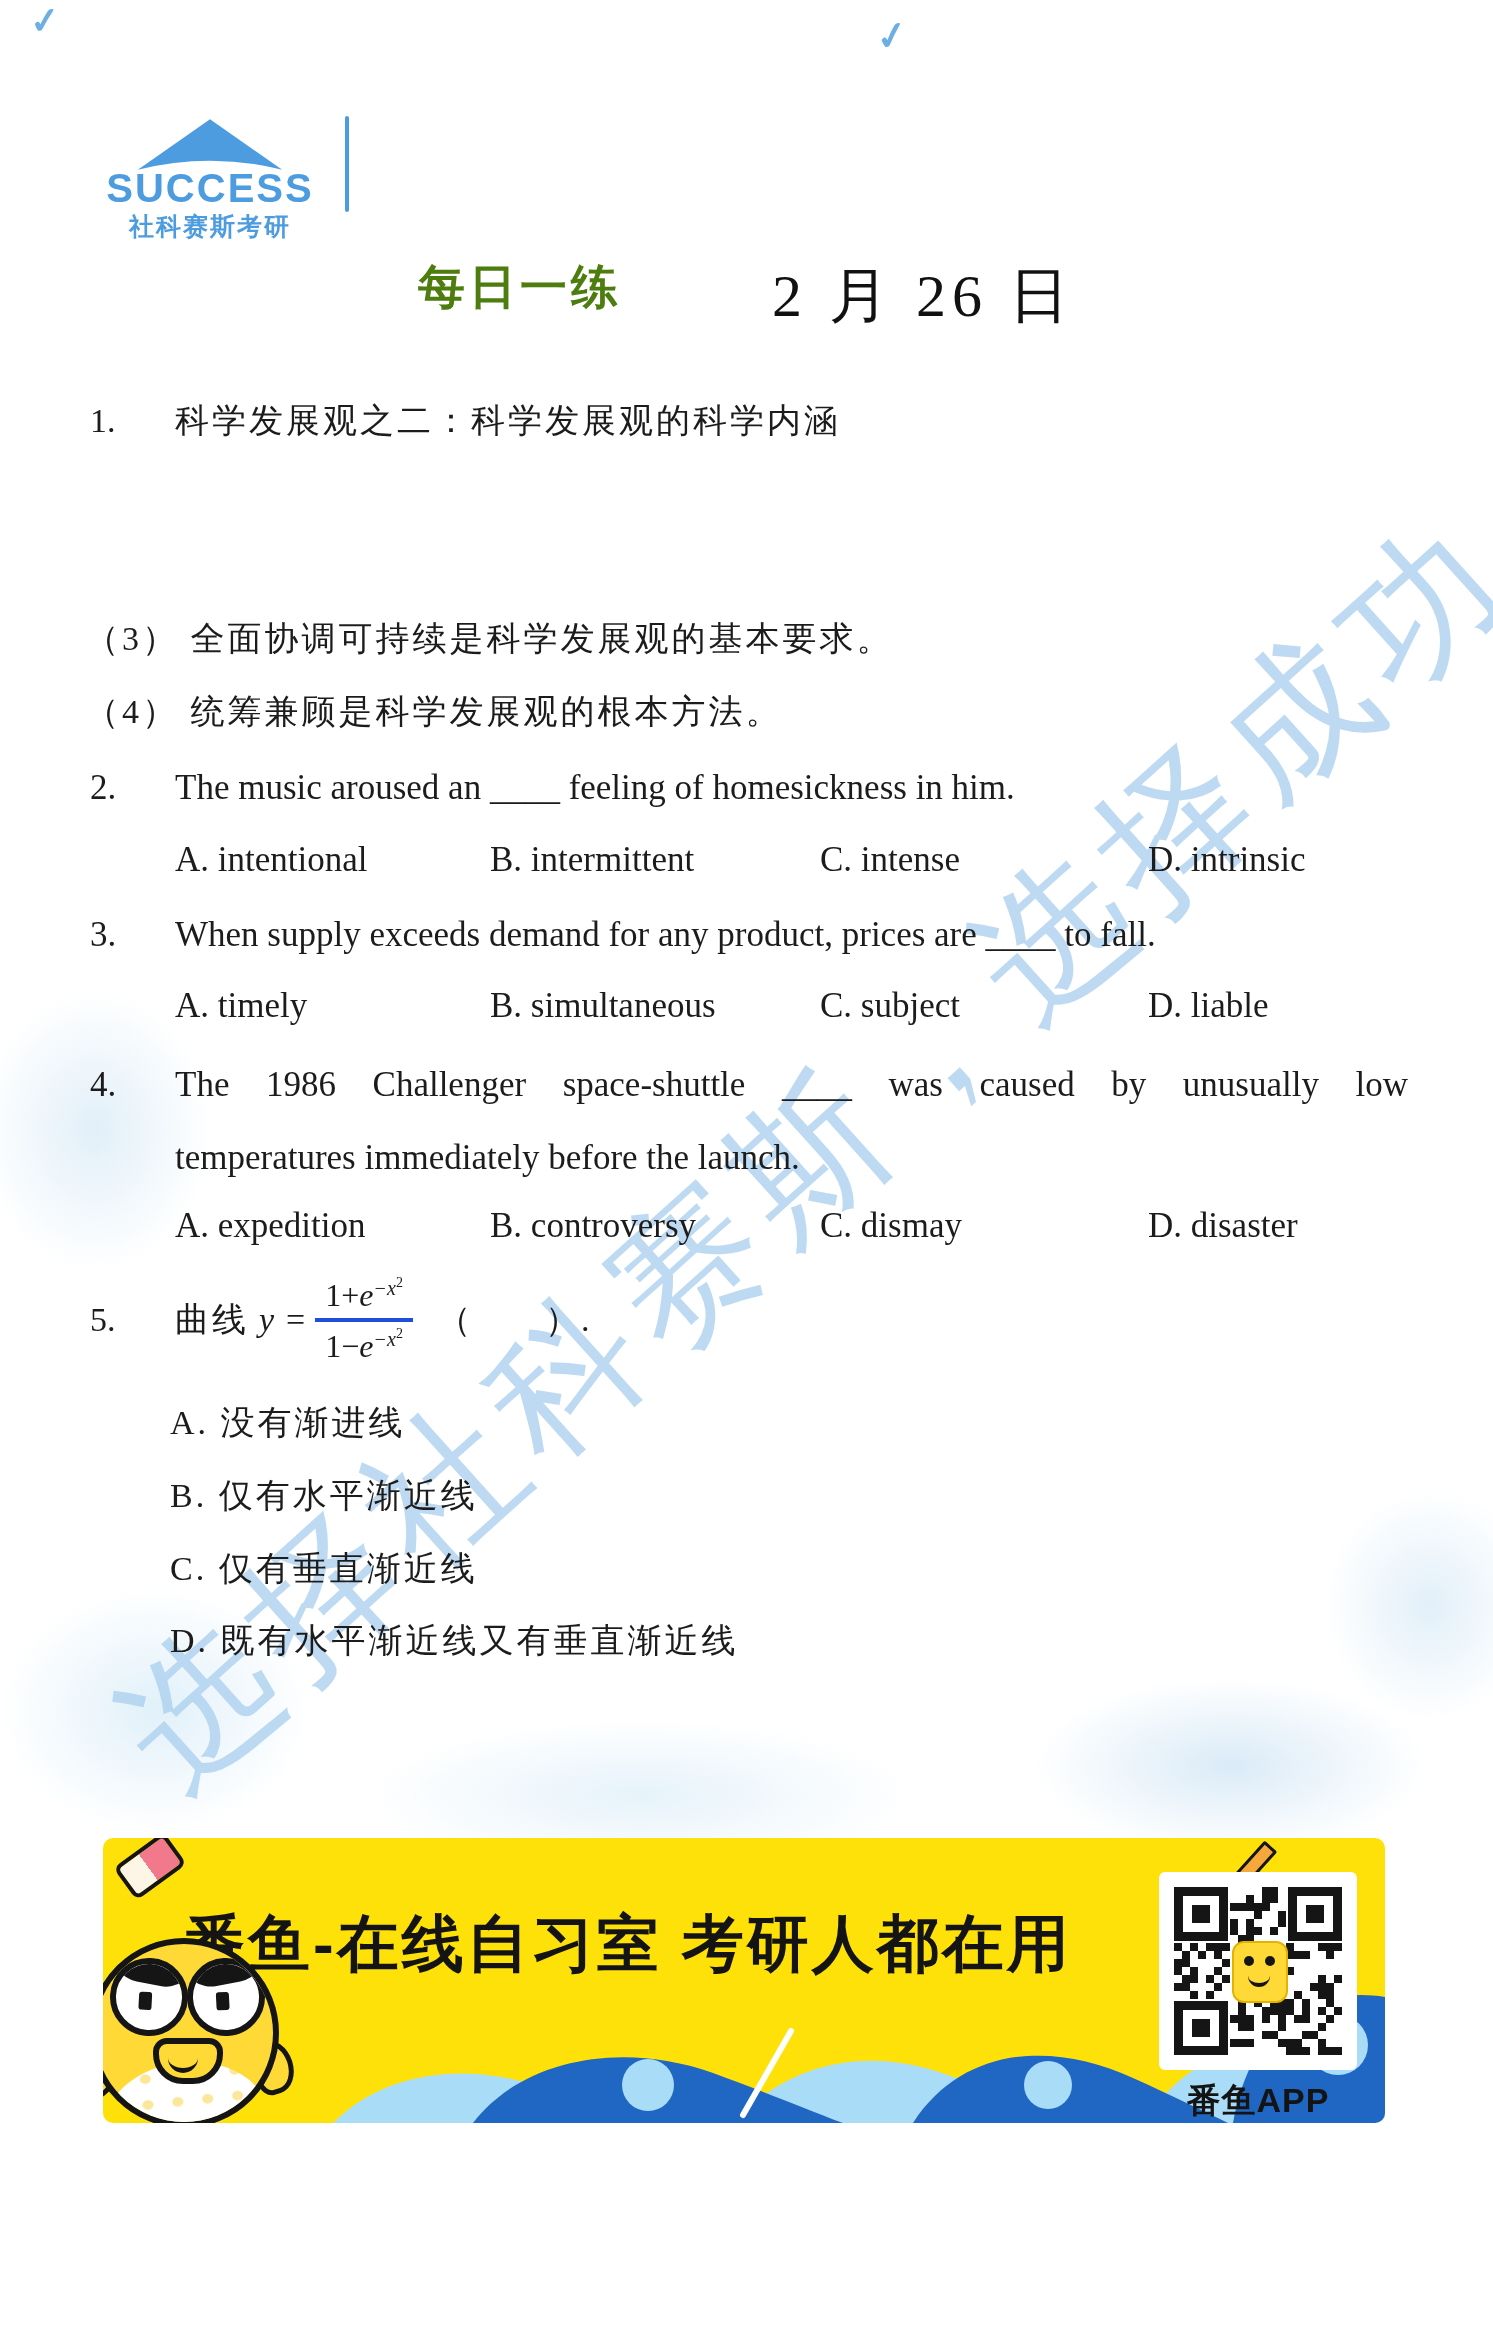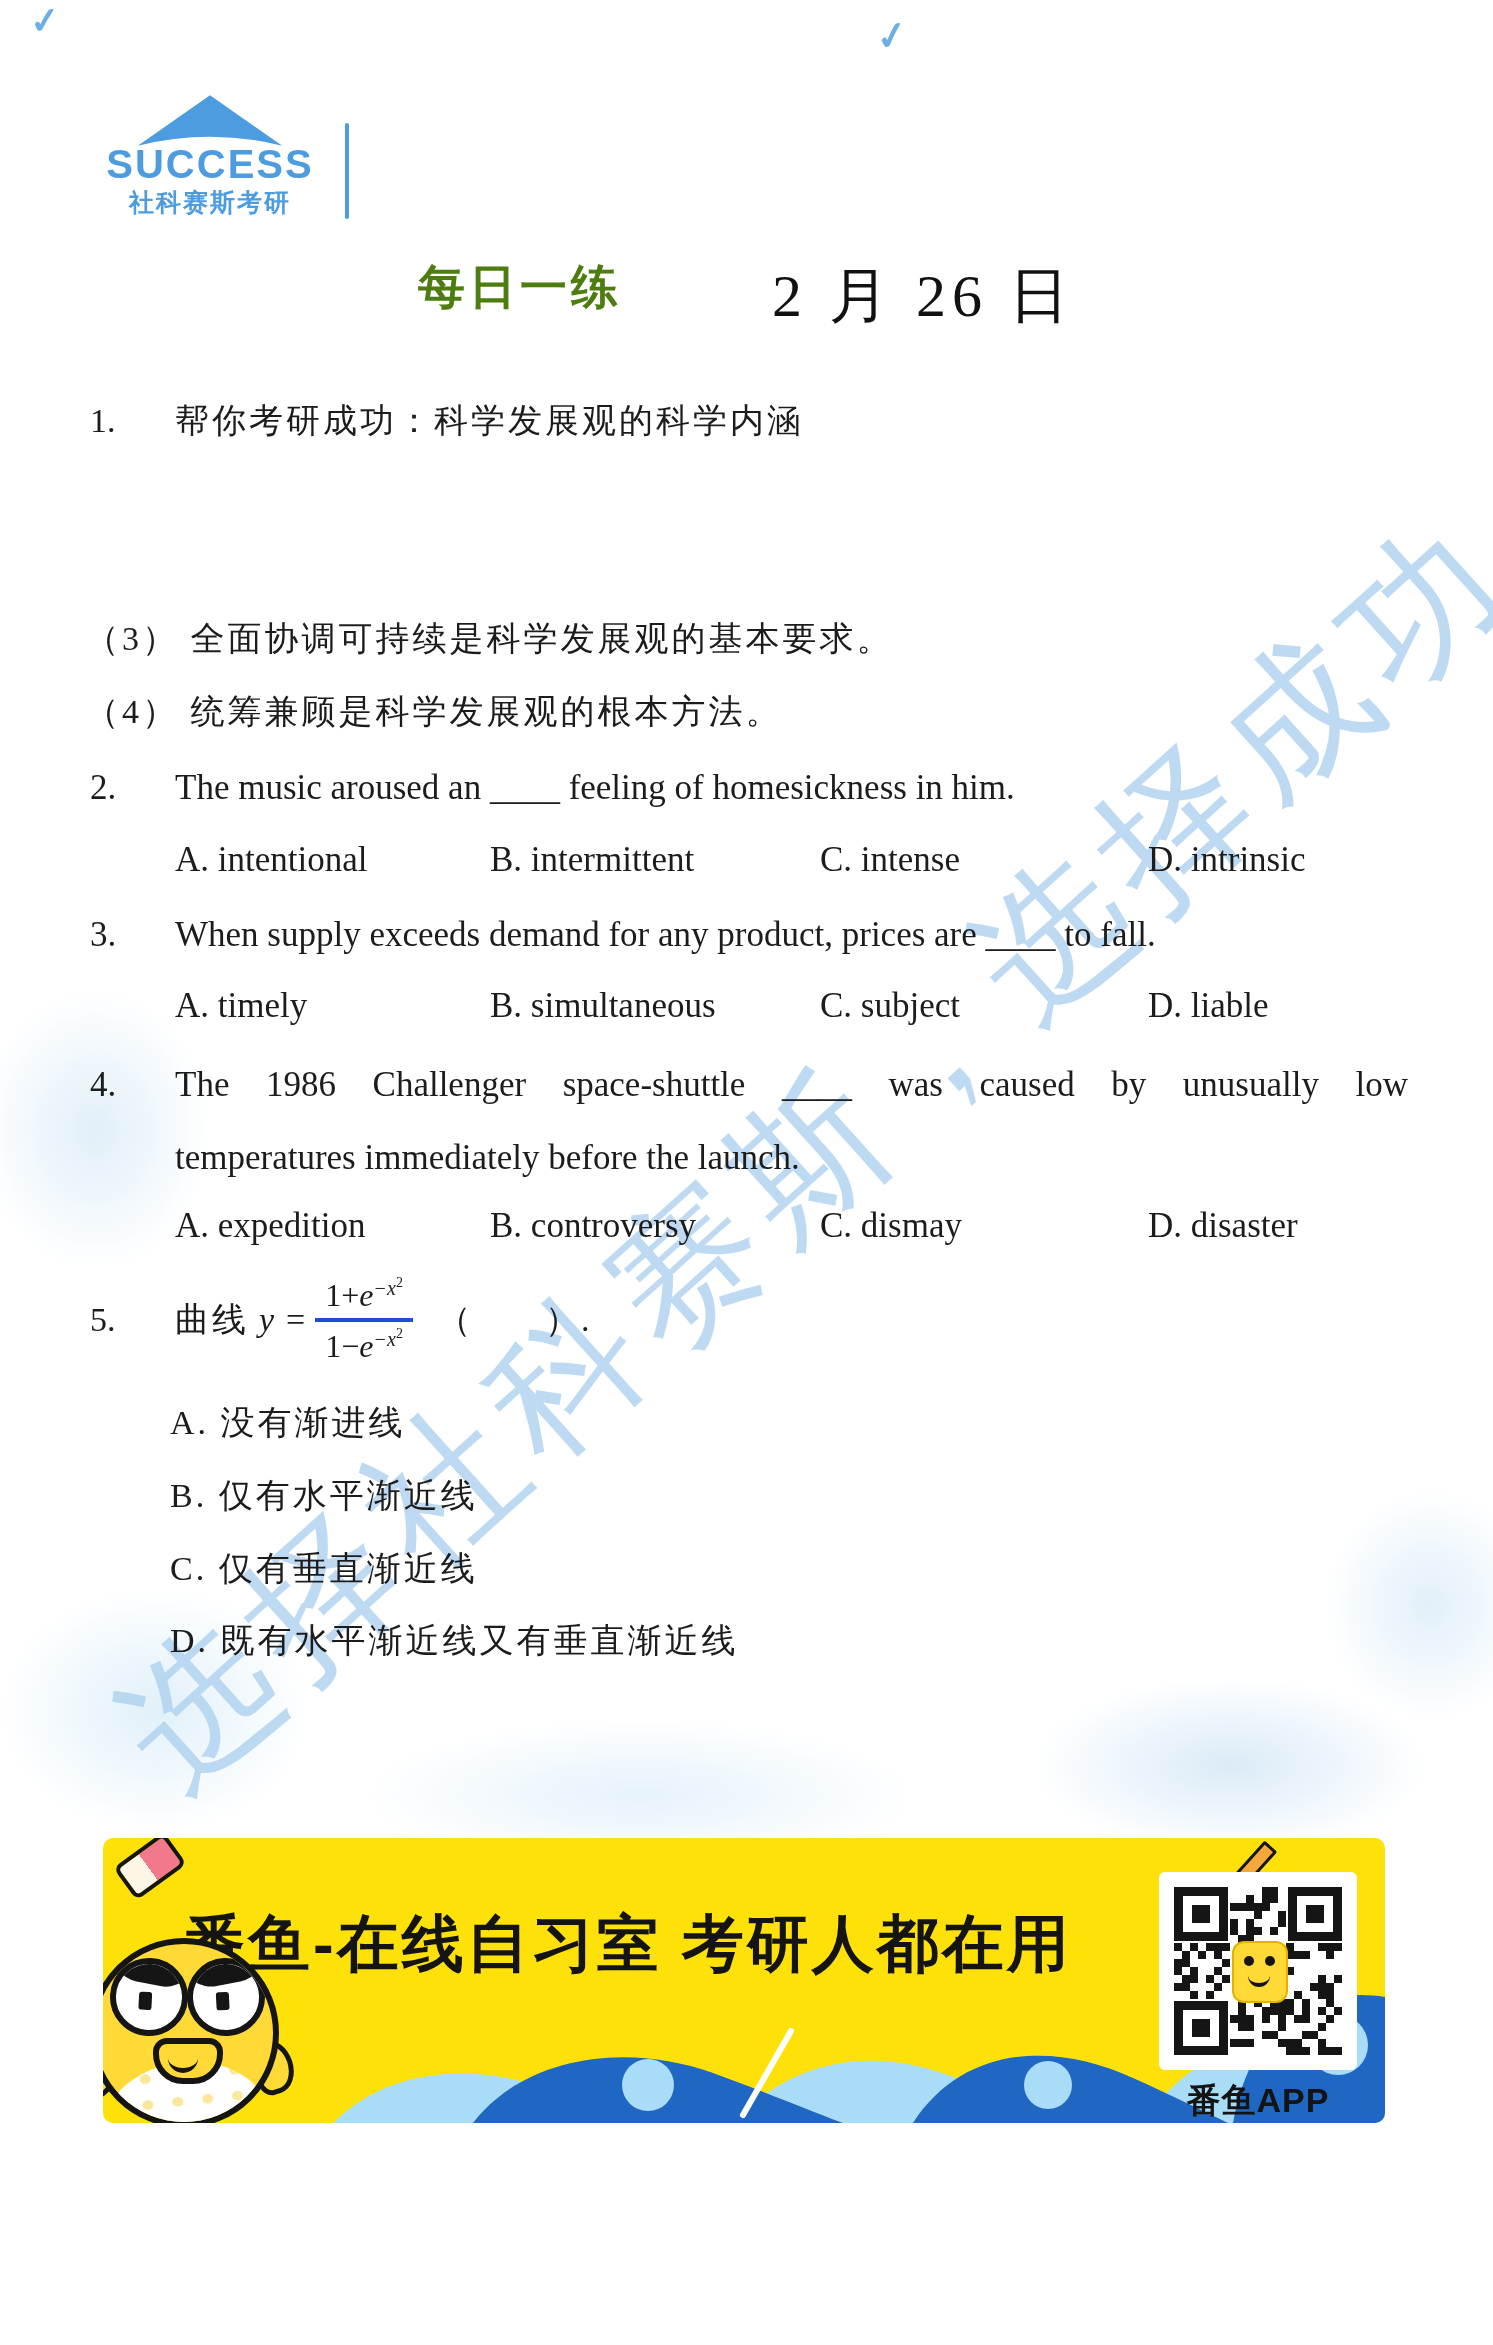--- a/index.html
+++ b/index.html
@@ -5,21 +5,21 @@
   html,body{margin:0;padding:0;background:#ffffff;}
   .page{position:relative;width:1493px;height:2345px;background:#ffffff;overflow:hidden;
         font-family:"Liberation Serif",serif;color:#1c1c1c;}
 
   
   .tick{position:absolute;color:#5EA7E2;font-family:"Liberation Sans",sans-serif;font-weight:900;opacity:.9;z-index:2}
   .t1{left:30px;top:0px;font-size:36px;transform:rotate(-6deg)}
   .t2{left:876px;top:14px;font-size:38px;transform:rotate(-10deg)}
 
   
-  .header{position:absolute;left:95px;top:92px;display:flex;align-items:flex-end;z-index:3}
+  .header{position:absolute;left:95px;top:116px;display:flex;align-items:flex-start;z-index:3}
   .logo{width:230px;text-align:center}
   .roof{width:152px;height:56px;display:block;margin:0 auto;fill:#4D9CE0}
   .brand{font-family:"Liberation Sans",sans-serif;font-weight:900;font-size:40px;color:#4D9CE0;letter-spacing:2px;line-height:1.0;margin-top:-4px}
   .brand-sub{font-family:"Liberation Sans",sans-serif;font-weight:700;font-size:25px;color:#4D9CE0;letter-spacing:2px;margin-top:2px}
   .divider{width:4px;height:96px;background:#4D9CE0;margin:0 24px 0 20px;border-radius:2px}
   .slogan{font-family:"Liberation Sans",sans-serif;font-weight:900;font-size:62px;color:#4D9CE0;letter-spacing:1px;white-space:nowrap}
 
   
   .title{position:absolute;left:0;right:0;top:256px;display:flex;justify-content:center;gap:150px;z-index:3}
   .title-name{font-family:"Liberation Sans",sans-serif;font-weight:700;font-size:47px;color:#4d7c0f;letter-spacing:4px}
@@ -133,21 +133,21 @@
     </div>
     <div class="divider"></div>
   </div>
 
   <div class="title">
     <span class="title-name">每日一练</span>
     <span class="title-date">2 月 26 日</span>
   </div>
 
   <div class="line" style="top:400px">
-    <span class="qnum">1.</span><span class="zh">帮你考研成功：科学发展观的科学内涵</span>
+    <span class="qnum">1.</span><span class="zh">科学发展观之二：科学发展观的科学内涵</span>
   </div>
   <div class="line zh" style="top:618px;left:85px">（3） 全面协调可持续是科学发展观的基本要求。</div>
   <div class="line zh" style="top:691px;left:85px">（4） 统筹兼顾是科学发展观的根本方法。</div>
 
   <div class="line en" style="top:766px">
     <span class="qnum">2.</span><span>The music aroused an ____ feeling of homesickness in him.</span>
   </div>
   <div class="optrow" style="top:840px">
     <span class="opt oA">A. intentional</span>
     <span class="opt oB">B. intermittent</span>

